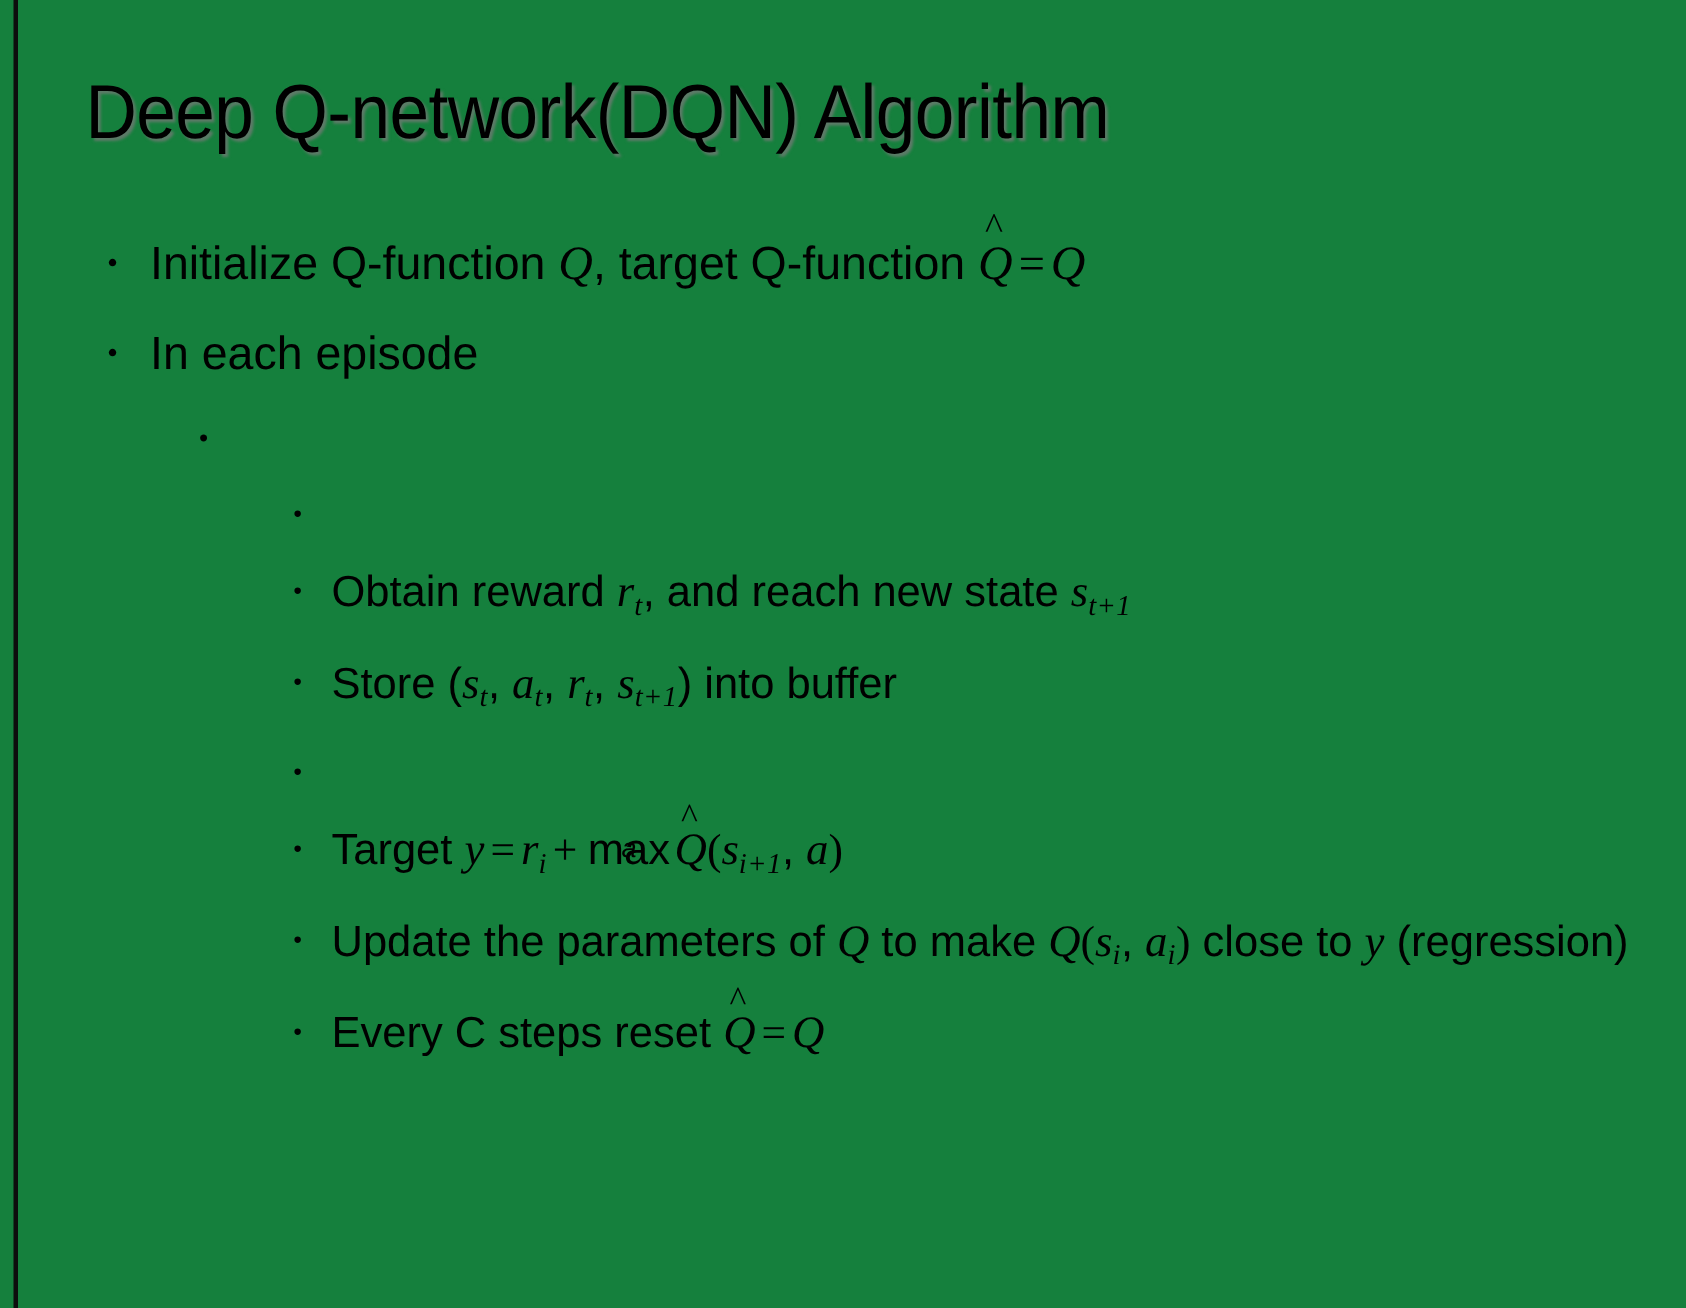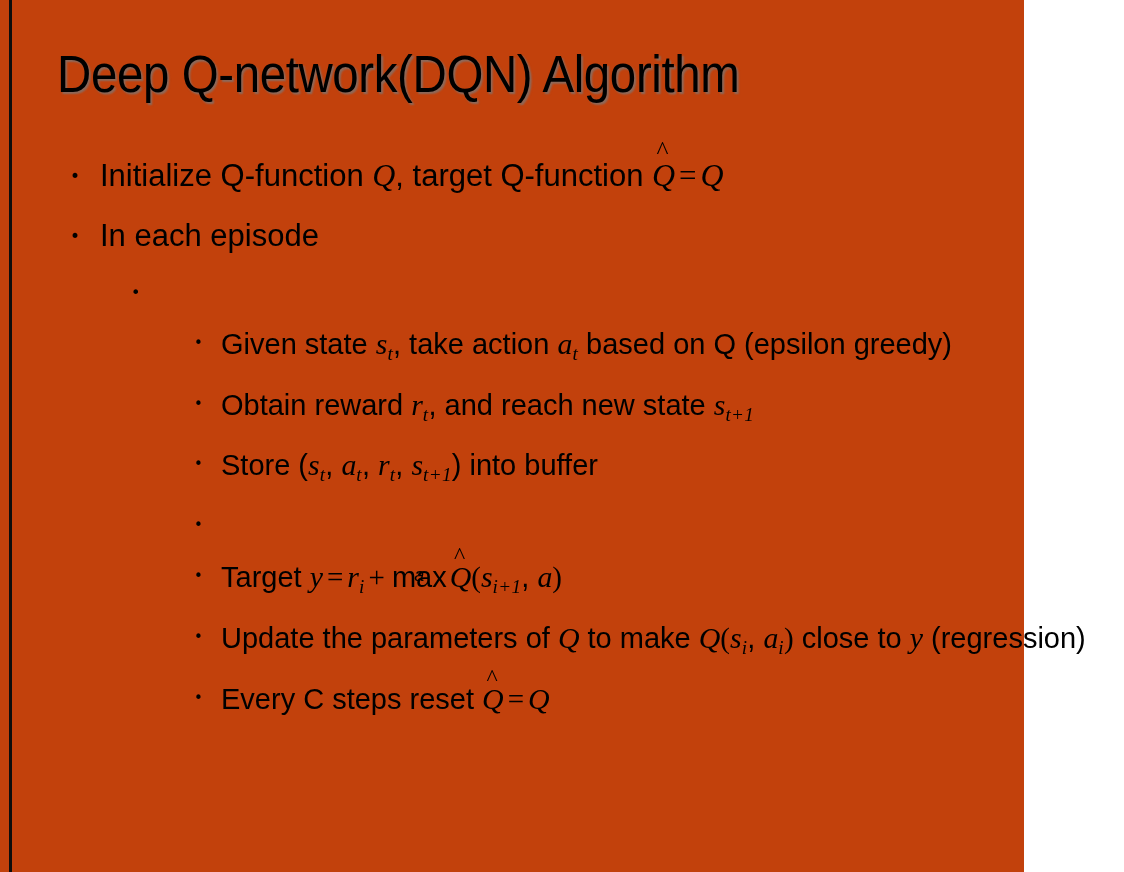--- a/index.html
+++ b/index.html
@@ -11,23 +11,23 @@
   body {
     width: 1124px;
     height: 872px;
     font-family: "Liberation Sans", sans-serif;
     color: #000000;
     overflow: hidden;
   }
 
   .slide {
     position: relative;
-    width: 1024px;
+    width: 1124px;
     height: 872px;
-    background: #c2410c;
+    background: #15803d;
     box-sizing: border-box;
   }
 
   
   .left-rule {
     position: absolute;
     left: 9px;
     top: 0;
     width: 3px;
     height: 872px;
@@ -197,21 +197,20 @@
       <span class="dot">•</span>
       <span class="txt">In each episode</span>
     </div>
 
     <div class="bullet lvl2">
       <span class="dot">•</span>
     </div>
 
     <div class="bullet lvl3">
       <span class="dot">•</span>
-      <span class="txt"><span>Given state </span><span class="m">s</span><span class="sub">t</span><span>, take action </span><span class="m">a</span><span class="sub">t</span><span> based on Q (epsilon greedy)</span></span>
     </div>
 
     <div class="bullet lvl3">
       <span class="dot">•</span>
       <span class="txt"><span>Obtain reward </span><span class="m">r</span><span class="sub">t</span><span>, and reach new state </span><span class="m">s</span><span class="sub">t+1</span></span>
     </div>
 
     <div class="bullet lvl3">
       <span class="dot">•</span>
       <span class="txt"><span>Store (</span><span class="m">s</span><span class="sub">t</span><span>, </span><span class="m">a</span><span class="sub">t</span><span>, </span><span class="m">r</span><span class="sub">t</span><span>, </span><span class="m">s</span><span class="sub">t+1</span><span>) into buffer</span></span>

